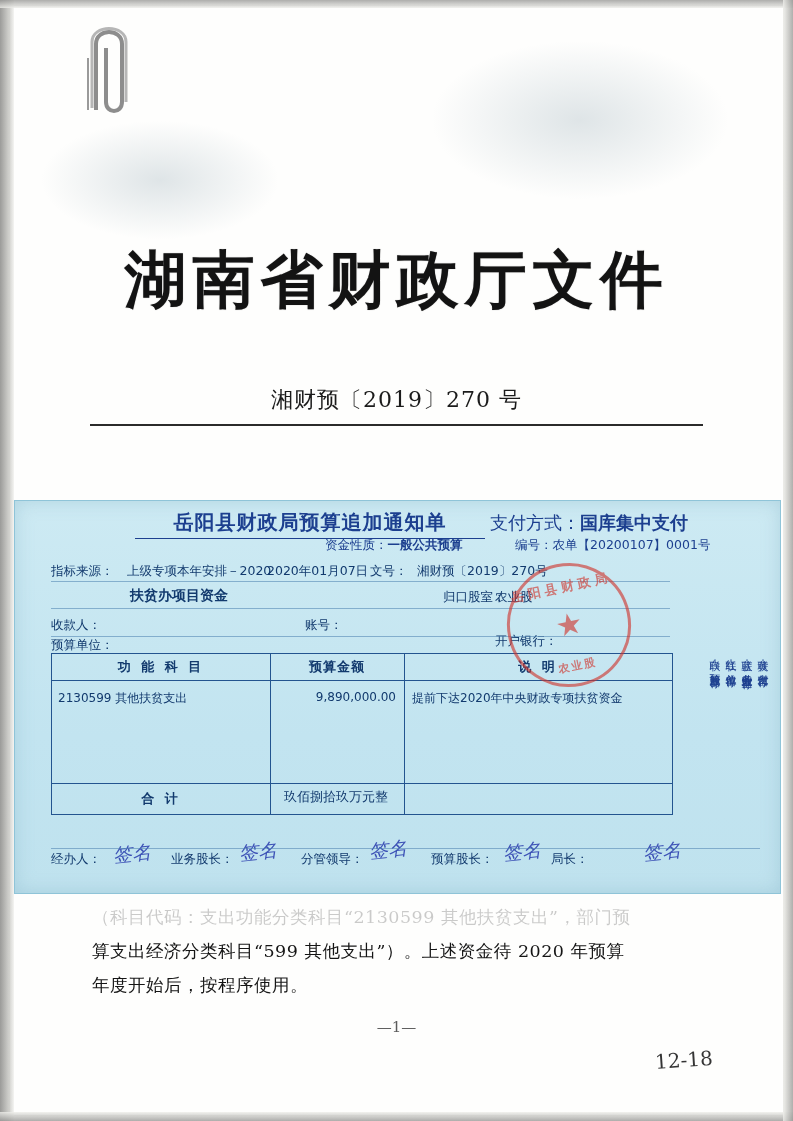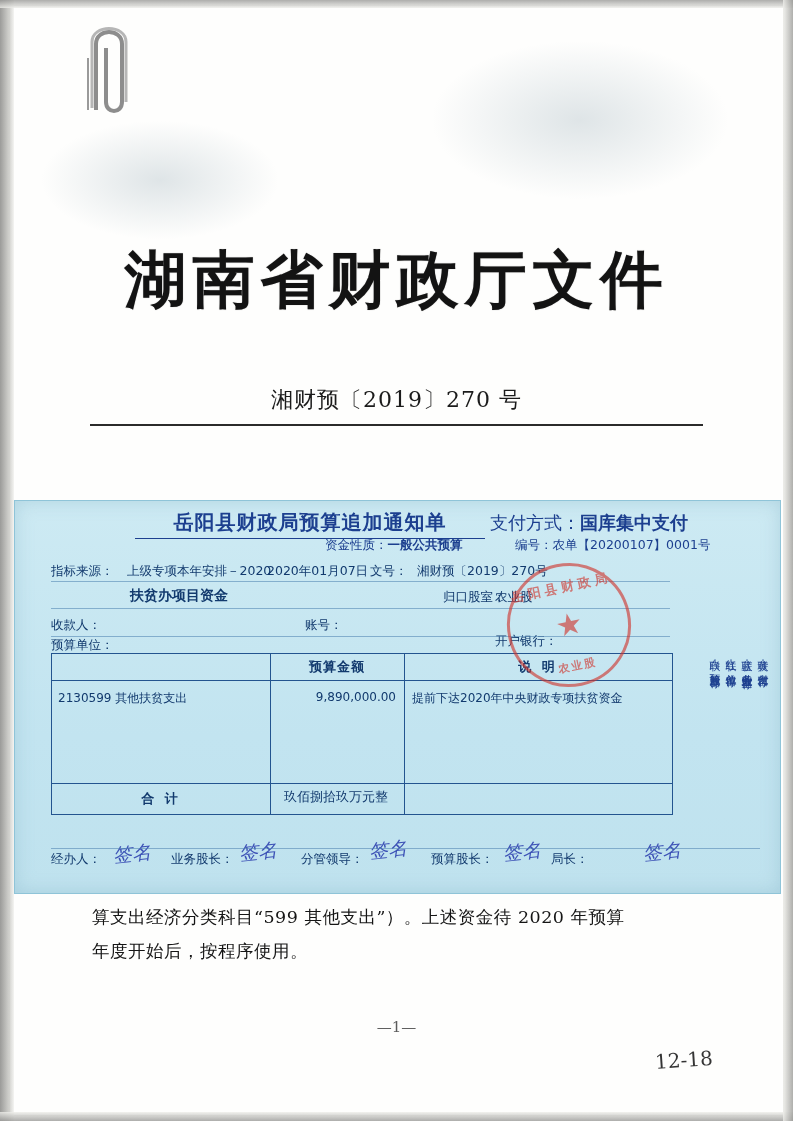--- a/index.html
+++ b/index.html
@@ -259,20 +259,21 @@
       <div class="row-line" style="left:36px;top:116px;">收款人：</div>
       <div class="row-line" style="left:290px;top:116px;">账号：</div>
       <div class="row-line" style="left:480px;top:116px;margin-top:16px;">开户银行：</div>
       <div class="hr-thin" style="left:36px;right:110px;top:135px;"></div>
 
       <div class="tbl">
         <div class="hrow"></div>
         <div class="vsep" style="left:218px;"></div>
         <div class="vsep" style="left:352px;"></div>
 
+        <div class="cell" style="left:0;top:0;width:218px;height:26px;">功 能 科 目</div>
         <div class="cell" style="left:218px;top:0;width:134px;height:26px;letter-spacing:1px;">预算金额</div>
         <div class="cell" style="left:352px;top:0;right:0;height:26px;">说            明</div>
 
         <div class="v" style="left:6px;top:36px;">2130599 其他扶贫支出</div>
         <div class="v" style="left:232px;top:36px;width:112px;text-align:right;">9,890,000.00</div>
         <div class="v" style="left:360px;top:36px;">提前下达2020年中央财政专项扶贫资金</div>
 
         <div class="sumrow"></div>
         <div class="cell" style="left:0;bottom:0;width:218px;height:30px;">合            计</div>
         <div class="v" style="left:232px;bottom:8px;font-size:13px;">玖佰捌拾玖万元整</div>
@@ -303,19 +304,20 @@
         <div class="handwrite" style="left:318px;top:-6px;">签名</div>
         <div class="handwrite" style="left:452px;top:-4px;">签名</div>
         <div class="handwrite" style="left:592px;top:-4px;">签名</div>
       </div>
 
       <div class="hr-thin" style="left:36px;right:20px;bottom:44px;"></div>
     </div>
   </div>
 
   <div class="body-text">
+    <p class="obscured">（科目代码：支出功能分类科目“2130599 其他扶贫支出”，部门预</p>
     <p>算支出经济分类科目“599 其他支出”）。上述资金待 2020 年预算</p>
     <p>年度开始后，按程序使用。</p>
   </div>
 
   <div class="page-no">—1—</div>
   <div class="sign-date">12-18</div>
 </div>
 
 </body></html>

